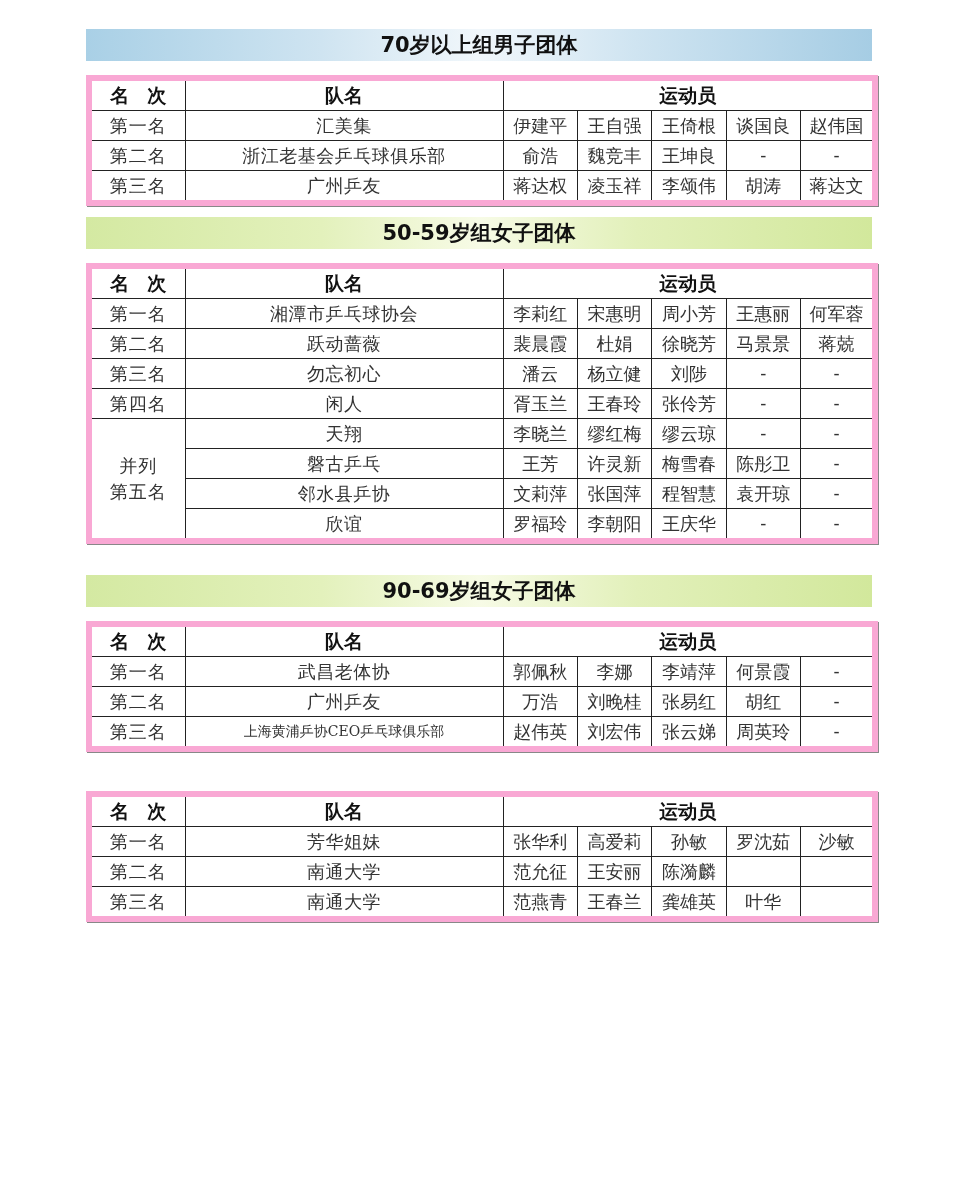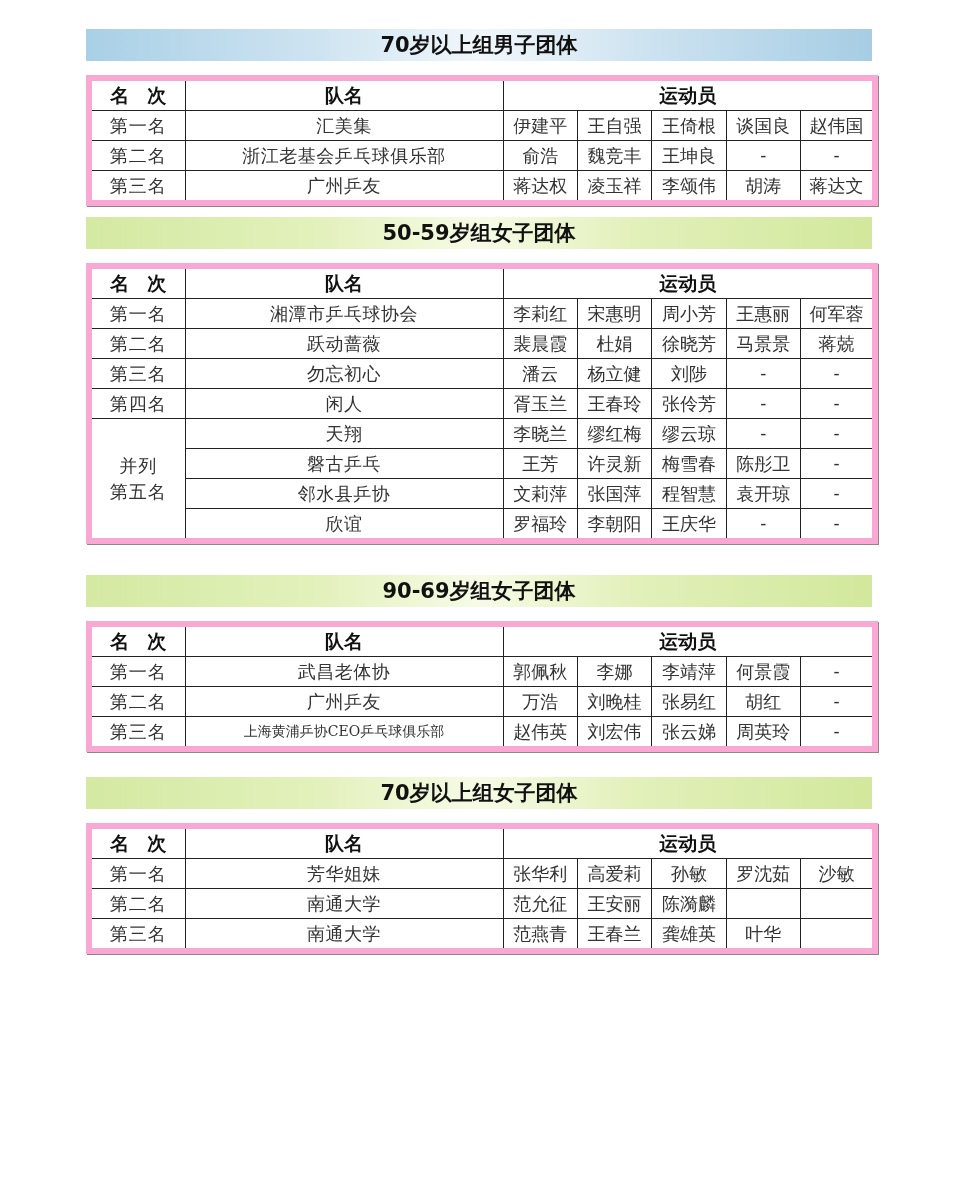--- a/index.html
+++ b/index.html
@@ -281,23 +281,20 @@
       <td class="athlete">刘宏伟</td>
       <td class="athlete">张云娣</td>
       <td class="athlete">周英玲</td>
       <td class="athlete">-</td>
     </tr>
   </tbody>
     </table>
 </div>
 
 <div class="section" style="top:777px;">
-  <div class="banner green">
-    <span>70岁以上组女子团体</span>
-  </div>
   <table class="results">
     <colgroup>
         <col class="c-rank">
         <col class="c-team">
         <col class="c-ath">
         <col class="c-ath">
         <col class="c-ath">
         <col class="c-ath">
         <col class="c-ath">
       </colgroup>

